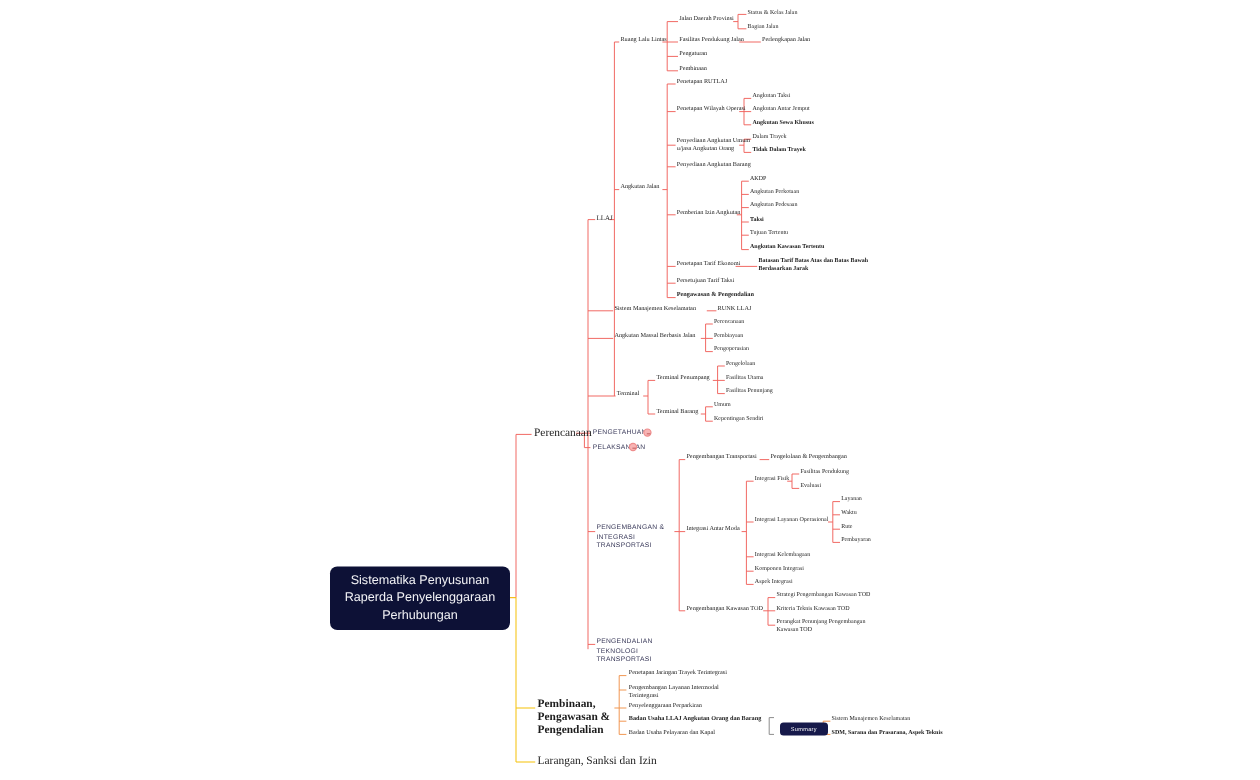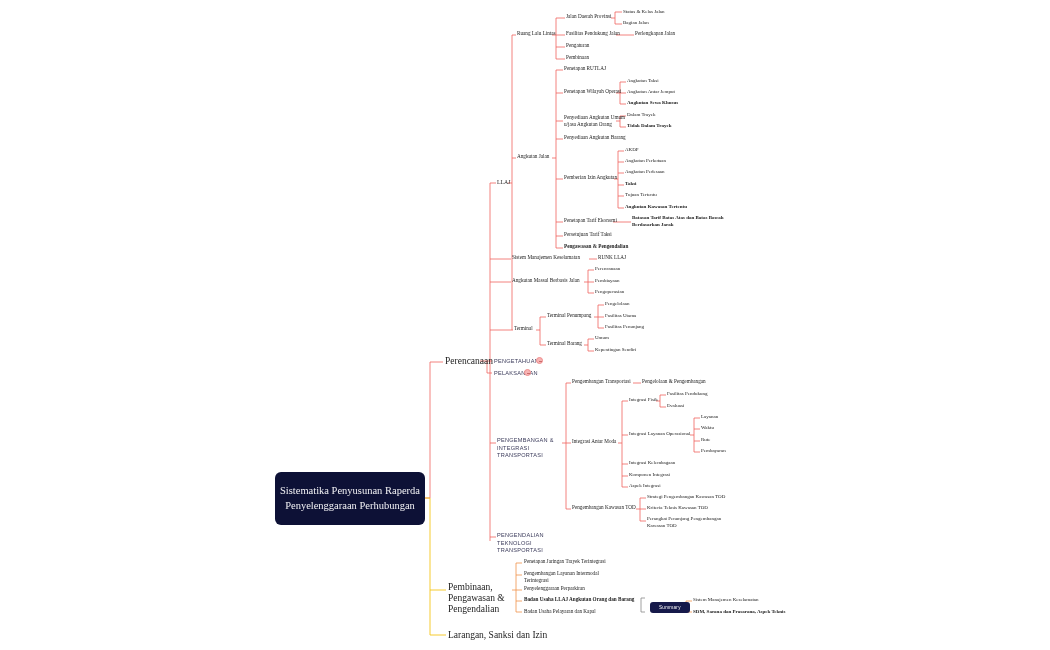--- a/index.html
+++ b/index.html
@@ -9,21 +9,21 @@
   svg.links{position:absolute;left:0;top:0;width:1050px;height:650px;pointer-events:none;}
 
   .node{position:absolute;white-space:nowrap;line-height:1.15;}
 
   
   .root{
     position:absolute;left:275px;top:472px;width:150px;height:53px;
     background:#0d1136;border-radius:6px;color:#f2f2f5;
     display:flex;align-items:center;justify-content:center;text-align:center;
     font-size:10.5px;line-height:1.35;padding:2px 4px;box-sizing:border-box;
-    font-family:Liberation Serif, serif;
+    font-family:Liberation Sans, sans-serif;
   }
   
   .l1{font-size:9.5px;color:#1c1c1c;}
   
   .caps{font-size:5.6px;letter-spacing:.25px;color:#3a3a5a;font-family:"Liberation Sans",sans-serif;}
   .l2{font-size:5.8px;color:#222;}
   .l3{font-size:5.2px;color:#222;}
   .l4{font-size:5.0px;color:#222;}
   .bold{font-weight:bold;}
 
@@ -197,21 +197,21 @@
   </g>
 </svg>
 
 <div class="root">
   <span>Sistematika Penyusunan Raperda Penyelenggaraan Perhubungan</span>
 </div>
 
 <div class="node l1" style="left:445px;top:356px;">
   <span>Perencanaan</span>
 </div>
-<div class="node l1" style="left:448px;top:582px;width:80px;white-space:normal;">
+<div class="node l1" style="left:448px;top:582px;width:80px;white-space:normal;font-weight:bold;">
   <span>Pembinaan, Pengawasan &amp; Pengendalian</span>
 </div>
 <div class="node l1" style="left:448px;top:630px;">
   <span>Larangan, Sanksi dan Izin</span>
 </div>
 
 <div class="node caps" style="left:494px;top:358px;">
   <span>PENGETAHUAN</span>
 </div>
 <div class="dot" style="left:536px;top:357px;"></div>

